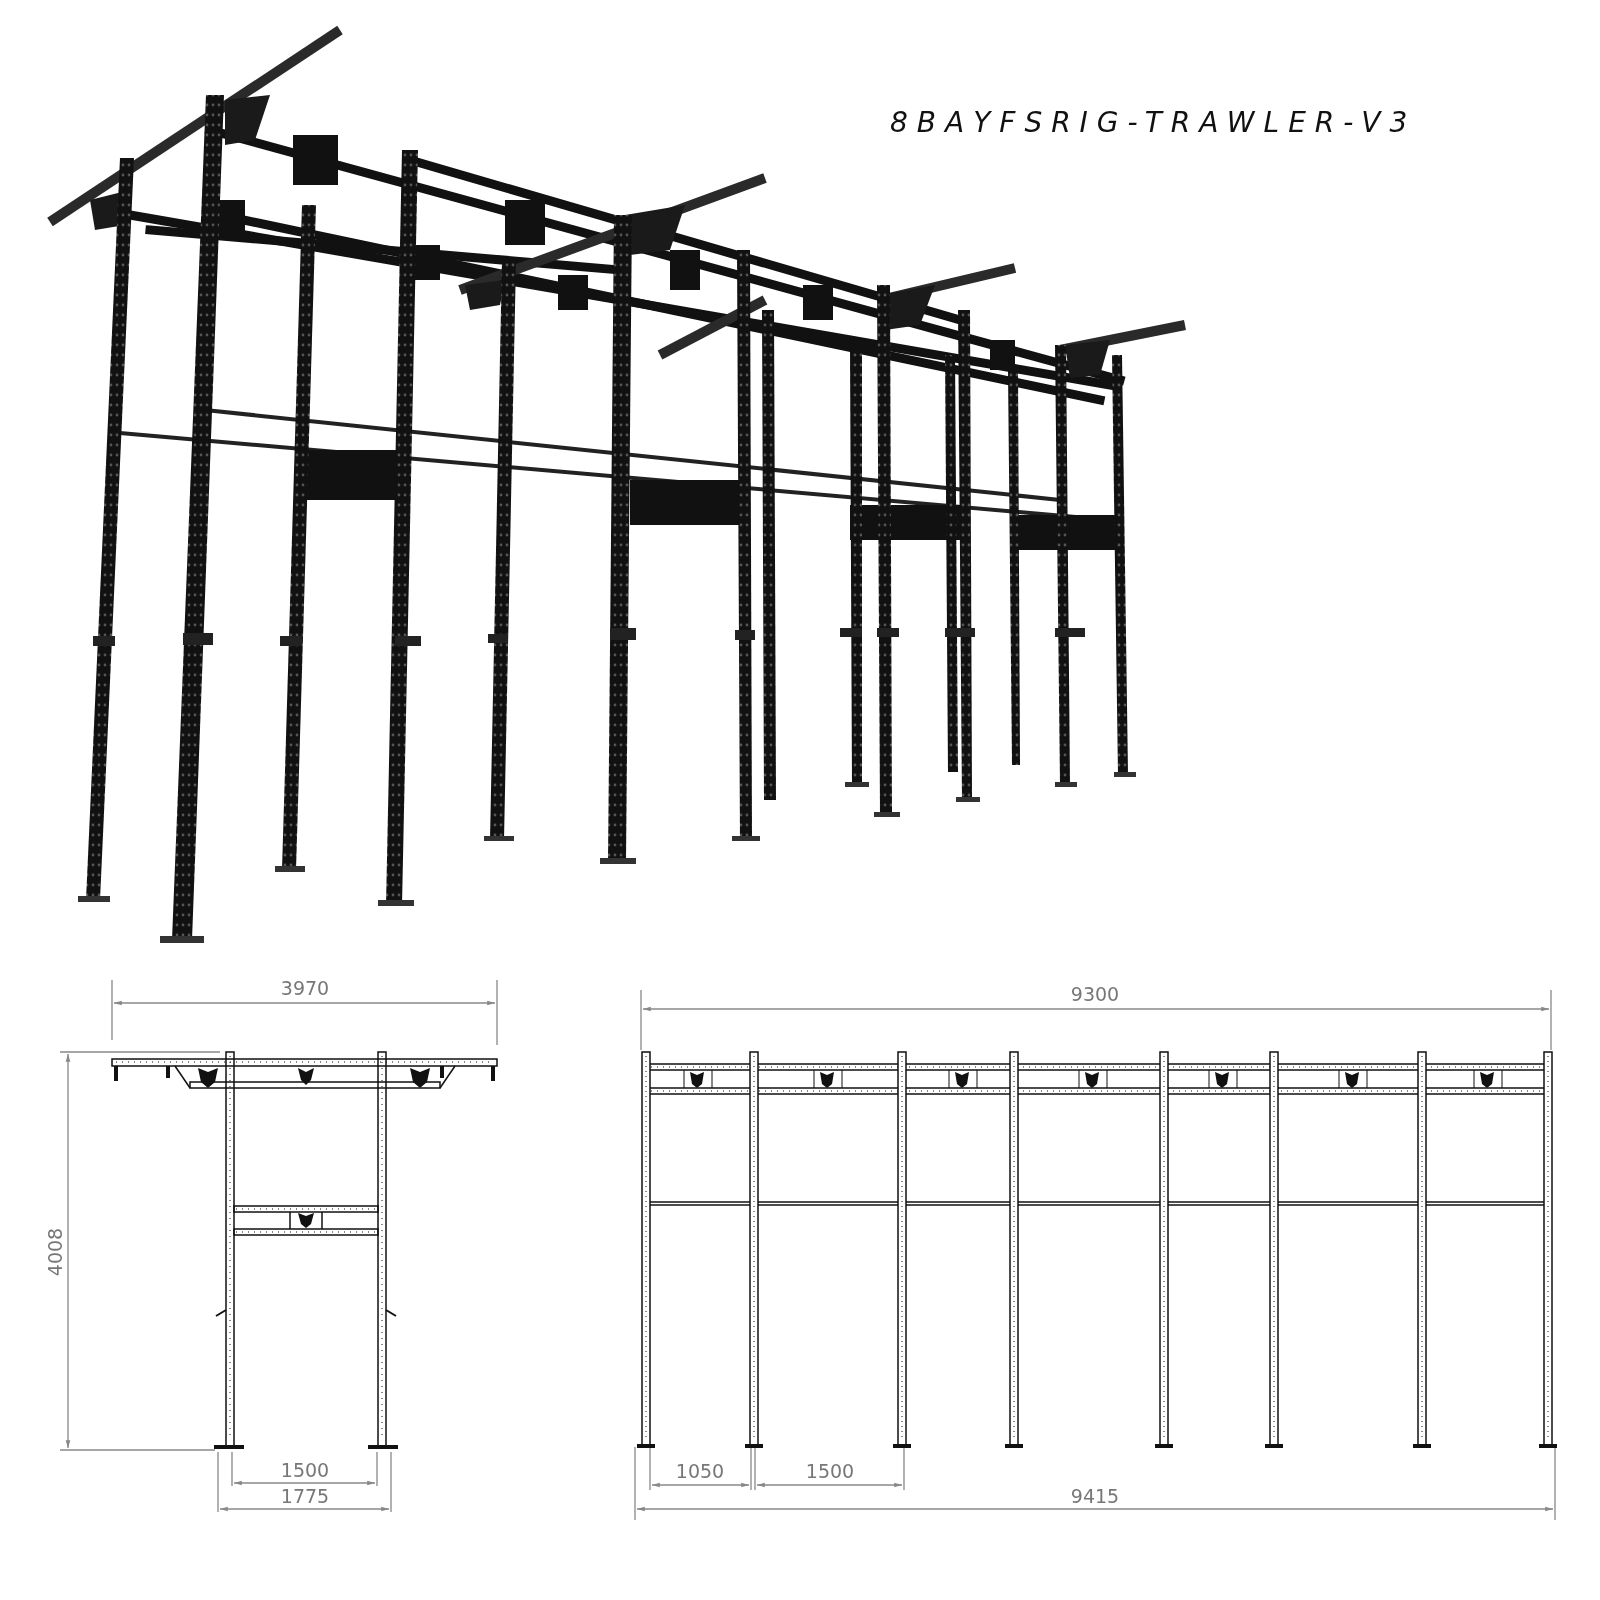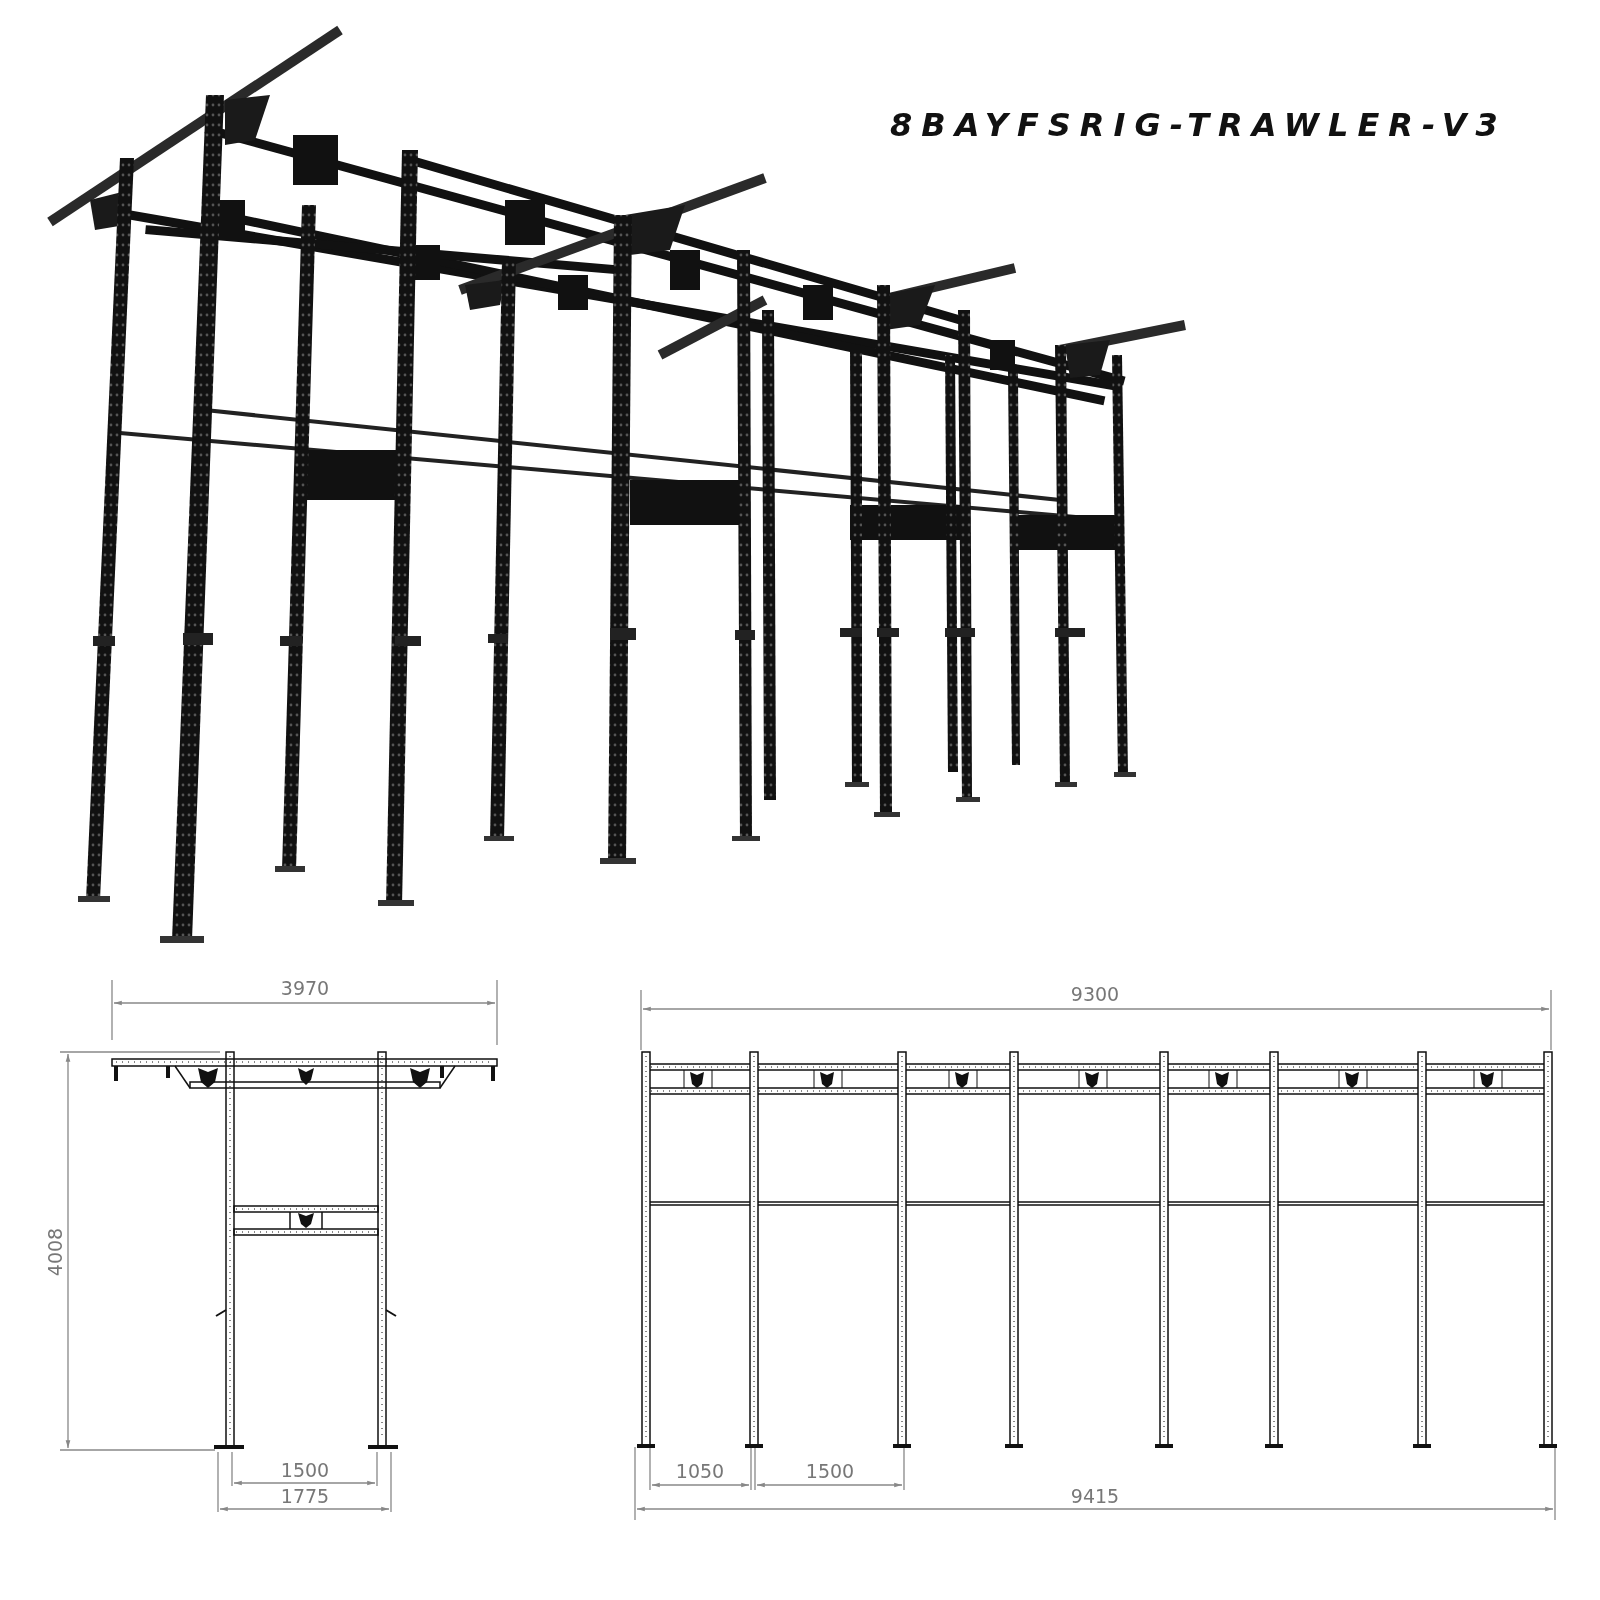--- a/index.html
+++ b/index.html
@@ -1,18 +1,18 @@
 <!DOCTYPE html>
 <html><head>
 <meta charset="utf-8">
 <style>
   html, body { margin: 0; padding: 0; background: #ffffff; }
   body { width: 1600px; height: 1600px; position: relative; overflow: hidden; font-family: "DejaVu Sans", sans-serif; }
   .title {
-    position: absolute; left: 890px; top: 106px; font-size: 32px; font-style: italic; font-weight: 700;
+    position: absolute; left: 890px; top: 106px; font-size: 28px; font-style: italic; font-weight: 400;
     letter-spacing: 9px; color: #111; font-family: "DejaVu Sans", sans-serif; white-space: nowrap;
   }
   svg { position: absolute; left: 0; top: 0; }
   .dim-text { font-family: "DejaVu Sans", sans-serif; font-size: 19px; fill: #777; }
 </style>
 </head>
 <body>
 
 <div class="title">8BAYFSRIG-TRAWLER-V3</div>
 

